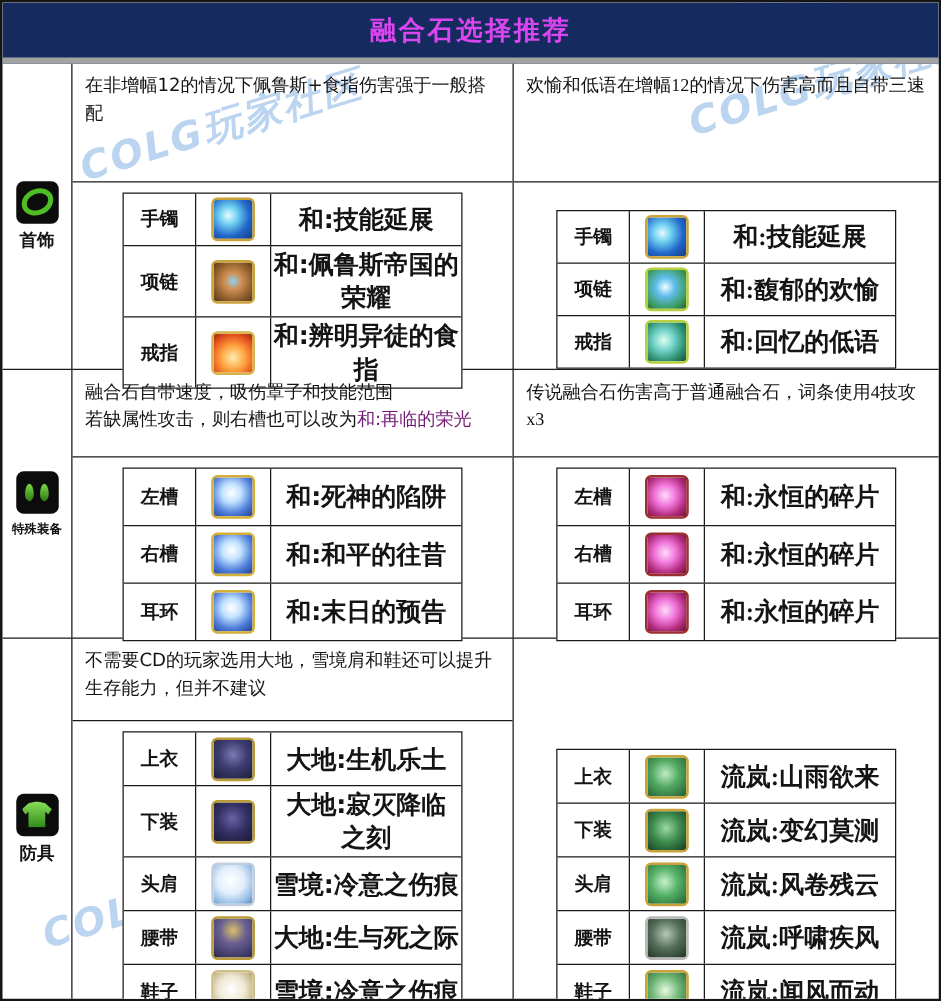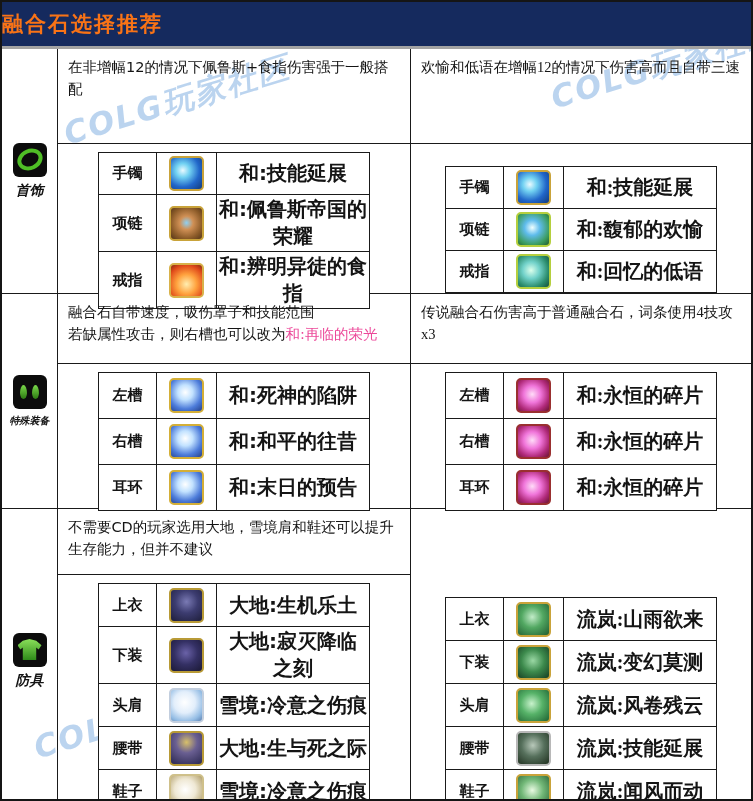--- a/index.html
+++ b/index.html
@@ -18,57 +18,57 @@
     position:absolute;
     font-size:31px;font-weight:bold;font-style:italic;
     letter-spacing:2px;white-space:nowrap;
     color:rgba(132,176,226,0.55);
     transform:rotate(-17deg);
     z-index:0;pointer-events:none;
   }
   .content{position:relative;z-index:1;height:100%;display:flex;flex-direction:column;}
   .title-bar{
     height:44px;line-height:44px;
-    background:#152a5e;color:#f97316;
-    font-size:21px;font-weight:bold;letter-spacing:2px;
-    border-bottom:3px solid #a3a3a3;
+    background:#152a5e;color:#d946ef;
+    text-align:center;font-size:21px;font-weight:bold;letter-spacing:2px;
+    border-bottom:5px solid #a3a3a3;
     flex:none;
   }
   .grid{
     flex:1;
     display:grid;
     grid-template-columns:56px 353px 1fr;
     grid-template-rows:245px 215px 1fr;
   }
   .grid>div{border-right:1.5px solid #1a1a1a;border-bottom:1.5px solid #1a1a1a;}
   .grid>div:nth-child(3n){border-right:none;font-family:Liberation Serif, serif;}
   .grid>div:nth-child(n+7){border-bottom:none;}
 
   .cat-cell{display:flex;flex-direction:column;align-items:center;justify-content:center;gap:5px;}
-  .cat-label{font-weight:bold;font-size:14px;text-align:center;width:100%;font-style:italic;}
+  .cat-label{font-weight:bold;font-size:14px;text-align:center;width:100%;}
   .cat-ic{width:34px;height:34px;background:#0c0c0c;border-radius:6px;display:flex;align-items:center;justify-content:center;}
   .ring-glyph{display:block;width:18px;height:13px;border:4px solid #4fbe26;border-radius:50%;transform:rotate(-24deg);}
   .ear-glyphs{display:flex;gap:5px;}
   .ear-glyphs i{display:block;width:7px;height:14px;background:linear-gradient(#7ad84a,#2d7a12);border-radius:50% 50% 50% 50%/58% 58% 42% 42%;}
   .armor-glyph{display:block;width:24px;height:21px;background:linear-gradient(#8ae05a,#2f8a1a);
     clip-path:polygon(50% 0%,78% 8%,100% 30%,88% 50%,78% 40%,78% 100%,22% 100%,22% 40%,12% 50%,0% 30%,22% 8%);}
 
   .panel{display:flex;flex-direction:column;}
   .note{
     box-sizing:border-box;
     border-bottom:1.5px solid #1a1a1a;
     padding:7px 10px 4px 10px;
     font-size:14.5px;line-height:1.55;
     flex:none;
   }
   .row1 .note{height:95px;}
   .row2 .note{height:70px;}
   .row3 .note{height:66px;}
   .note.center{text-align:left;}
-  .red{color:#ec4899;}
+  .red{color:#701a75;}
 
   .tablewrap{flex:1;display:flex;justify-content:center;align-items:flex-end;padding-top:8px;}
   .itable{border:1.5px solid #1a1a1a;background:#fff;}
   .irow{display:grid;grid-template-columns:58px 60px 152px;border-bottom:1.5px solid #1a1a1a;min-height:41px;}
   .row2 .irow{min-height:45px;}
   .row3 .irow{min-height:42px;}
   .itable .irow:last-child{border-bottom:none;}
   .cslot,.cicon,.ceff{display:flex;align-items:center;justify-content:center;}
   .cslot{border-right:1.5px solid #1a1a1a;font-weight:bold;font-size:15px;}
   .cicon{border-right:1.5px solid #1a1a1a;padding:2px;}
@@ -322,21 +322,21 @@
               <div class="cicon">
                   <span class="gico i-greenshoulder"></span>
                 </div>
               <div class="ceff">流岚:风卷残云</div>
             </div>
             <div class="irow">
               <div class="cslot">腰带</div>
               <div class="cicon">
                   <span class="gico i-greenbelt"></span>
                 </div>
-              <div class="ceff">流岚:技能延展</div>
+              <div class="ceff">流岚:呼啸疾风</div>
             </div>
             <div class="irow">
               <div class="cslot">鞋子</div>
               <div class="cicon">
                   <span class="gico i-greenboot"></span>
                 </div>
               <div class="ceff">流岚:闻风而动</div>
             </div>
           </div>
         </div>

